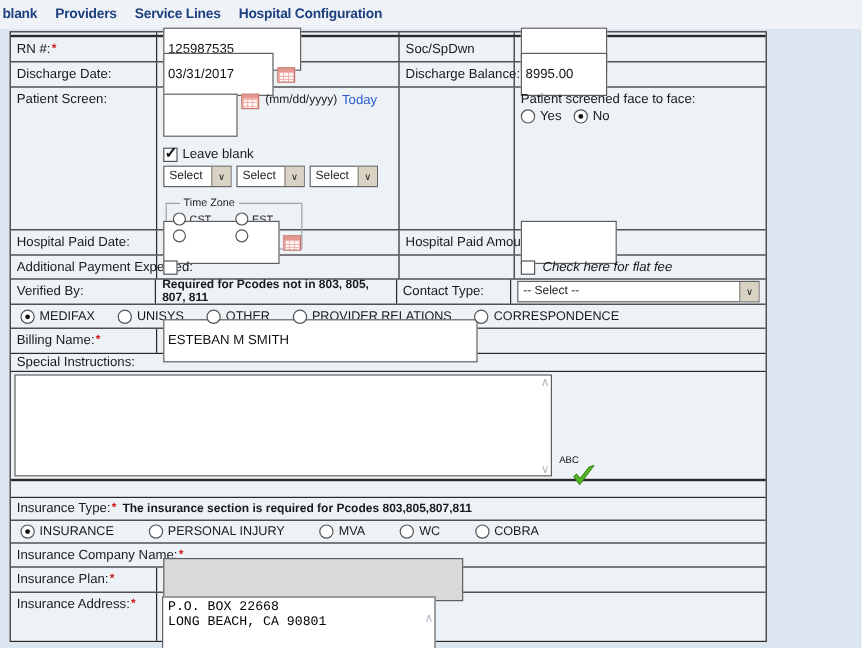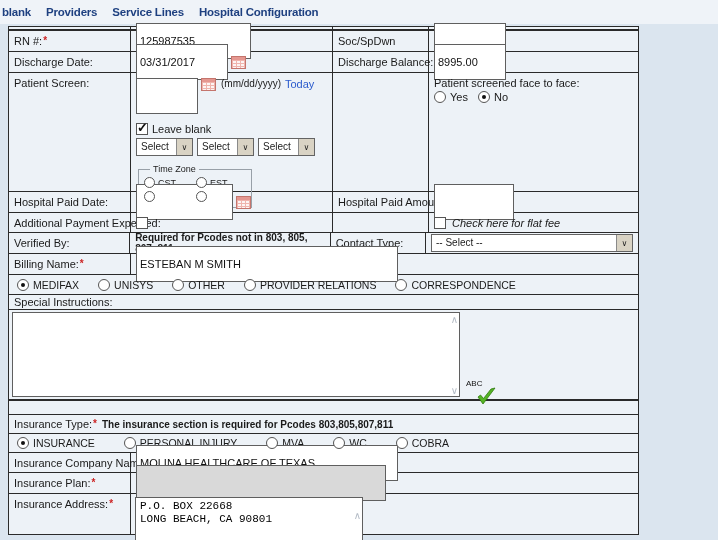--- a/index.html
+++ b/index.html
@@ -231,51 +231,51 @@
         <span class="lbl">Contact Type:</span>
       </div>
       <div class="cell c4">
         <span class="select lg-select">
           <span class="select-text">-- Select --</span>
           <span class="select-btn">∨</span>
         </span>
       </div>
     </div>
 
+    <div class="r" style="height:20px">
+      <div class="cell" style="flex:1;gap:19px;padding-left:8px">
+        <span class="ritem">
+            <span class="radio sel"></span>
+            <span class="rlabel">MEDIFAX</span>
+          </span>
+        <span class="ritem">
+            <span class="radio"></span>
+            <span class="rlabel">UNISYS</span>
+          </span>
+        <span class="ritem">
+            <span class="radio"></span>
+            <span class="rlabel">OTHER</span>
+          </span>
+        <span class="ritem">
+            <span class="radio"></span>
+            <span class="rlabel">PROVIDER RELATIONS</span>
+          </span>
+        <span class="ritem">
+            <span class="radio"></span>
+            <span class="rlabel">CORRESPONDENCE</span>
+          </span>
+      </div>
+    </div>
+
     <div class="r" style="height:21px">
       <div class="cell c1">
         <span class="lbl"><span>Billing Name:</span><span class="req">*</span></span>
       </div>
       <div class="cell" style="flex:1">
         <input class="tin w262" value="ESTEBAN M SMITH" style="">
-      </div>
-    </div>
-
-    <div class="r" style="height:20px">
-      <div class="cell" style="flex:1;gap:19px;padding-left:8px">
-        <span class="ritem">
-            <span class="radio sel"></span>
-            <span class="rlabel">MEDIFAX</span>
-          </span>
-        <span class="ritem">
-            <span class="radio"></span>
-            <span class="rlabel">UNISYS</span>
-          </span>
-        <span class="ritem">
-            <span class="radio"></span>
-            <span class="rlabel">OTHER</span>
-          </span>
-        <span class="ritem">
-            <span class="radio"></span>
-            <span class="rlabel">PROVIDER RELATIONS</span>
-          </span>
-        <span class="ritem">
-            <span class="radio"></span>
-            <span class="rlabel">CORRESPONDENCE</span>
-          </span>
       </div>
     </div>
 
     <div class="r" style="height:15px">
       <div class="cell" style="flex:1">
         <span class="lbl">Special Instructions:</span>
       </div>
     </div>
 
     <div class="r" style="height:91px;border-bottom-width:2px">
@@ -327,23 +327,20 @@
             <span class="radio"></span>
             <span class="rlabel">COBRA</span>
           </span>
       </div>
     </div>
 
     <div class="r" style="height:20px">
       <div class="cell c1">
         <span class="lbl"><span>Insurance Company Name:</span><span class="req">*</span></span>
       </div>
-      <div class="cell" style="flex:1">
-        <input class="tin w262" value="MOLINA HEALTHCARE OF TEXAS" style="">
-      </div>
     </div>
 
     <div class="r" style="height:21px">
       <div class="cell c1">
         <span class="lbl"><span>Insurance Plan:</span><span class="req">*</span></span>
       </div>
       <div class="cell" style="flex:1">
         <input class="tin gray w250" disabled="" value="" style="">
       </div>
     </div>

